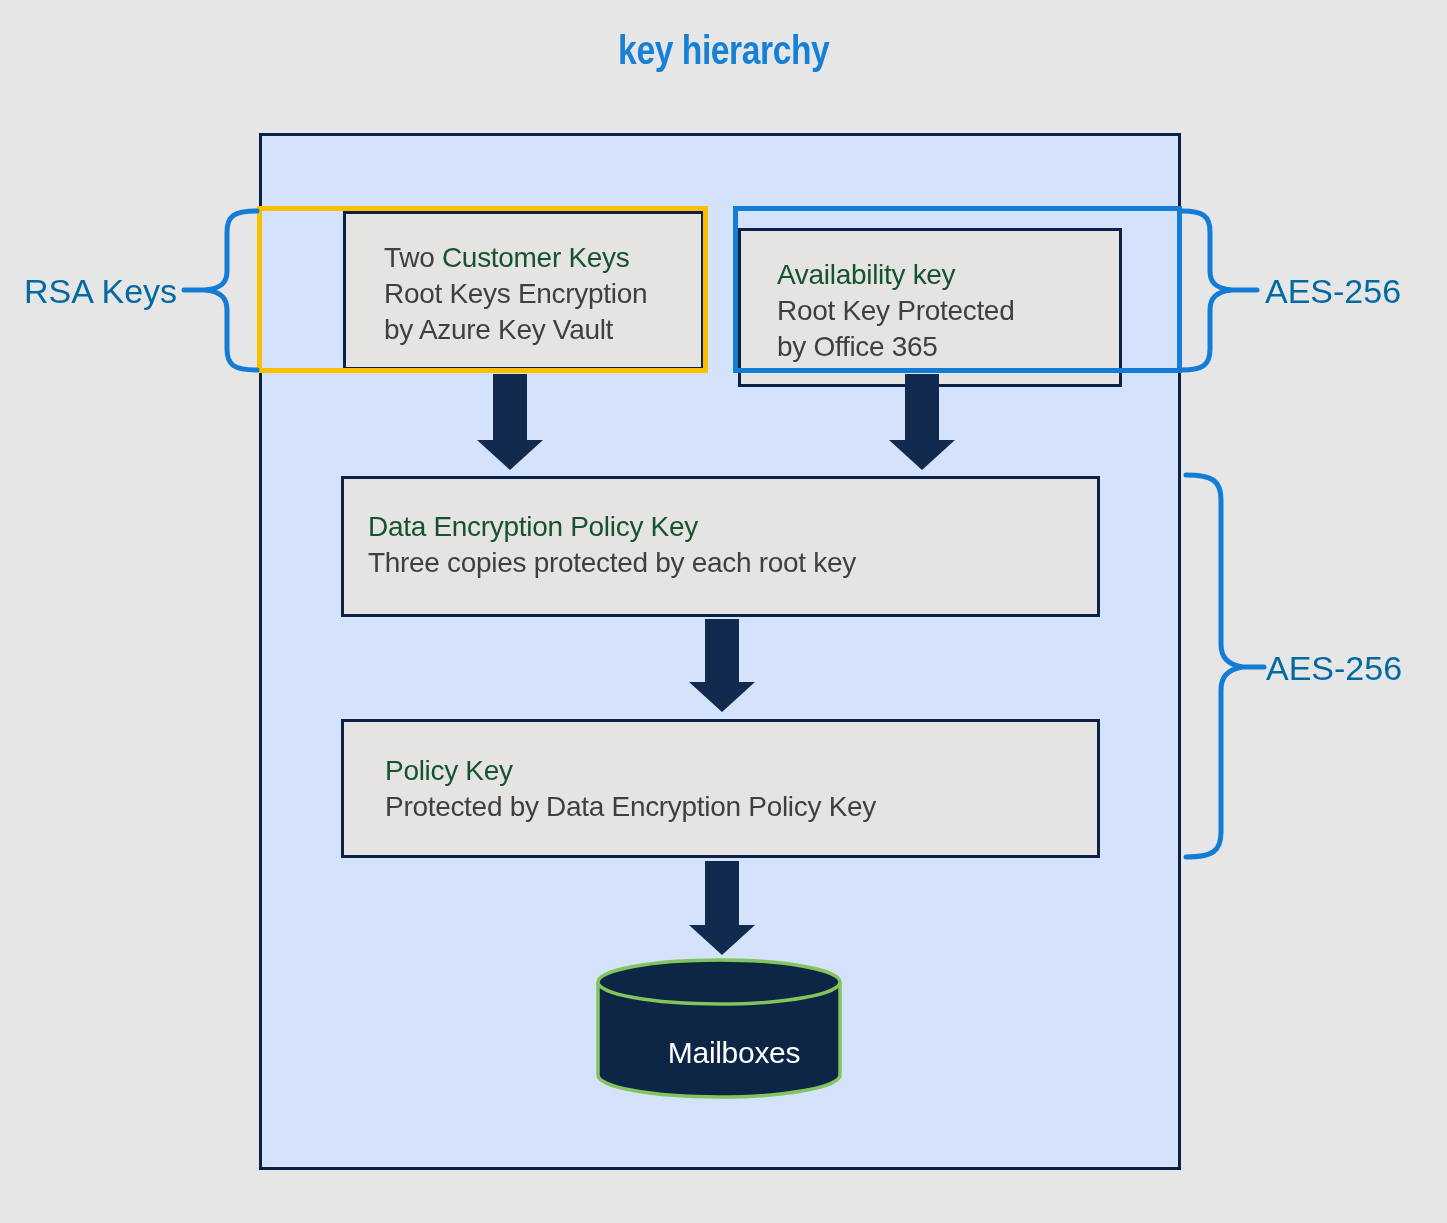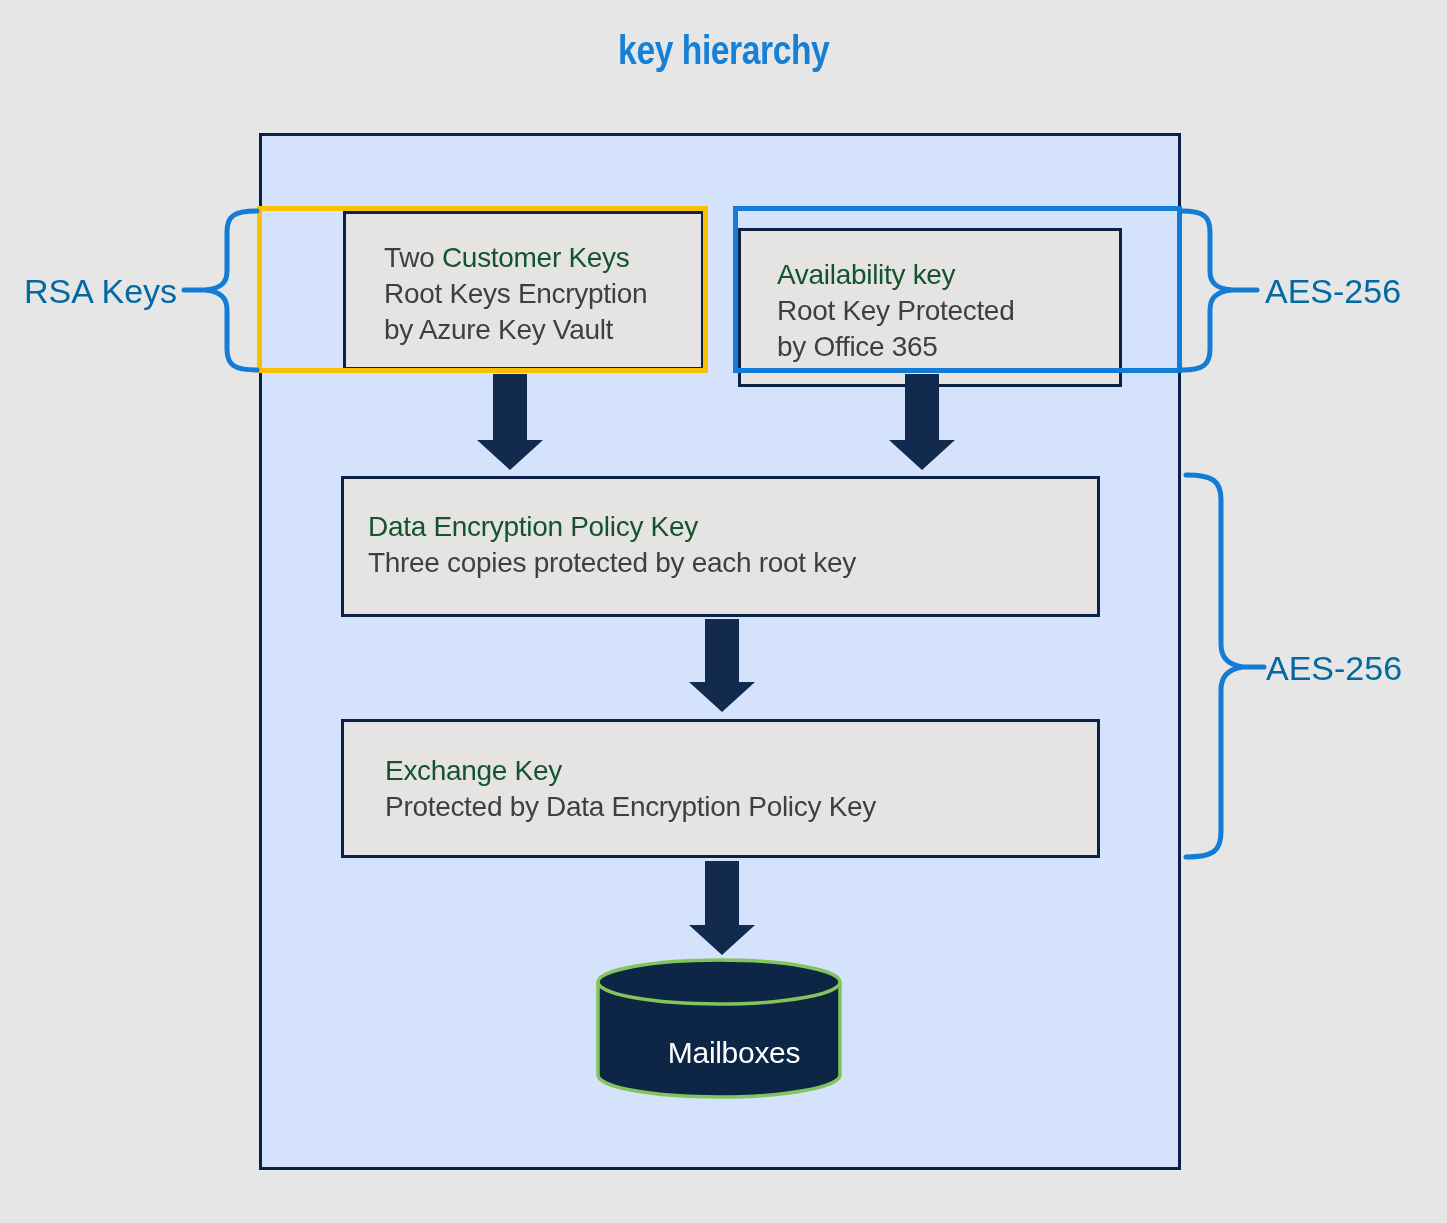--- a/index.html
+++ b/index.html
@@ -86,21 +86,21 @@
   <div class="frame frame-orange"></div>
 
   <div class="frame frame-blue"></div>
 
   <div class="keybox box-dep">
     <div class="hl">Data Encryption Policy Key</div>
     <div>Three copies protected by each root key</div>
   </div>
 
   <div class="keybox box-mailbox">
-    <div class="hl">Exchange Key</div>
+    <div class="hl">Policy Key</div>
     <div>Protected by Data Encryption Policy Key</div>
   </div>
 
   <div class="side-label lbl-rsa">RSA Keys</div>
   <div class="side-label lbl-aes-top">AES-256</div>
   <div class="side-label lbl-aes-bottom">AES-256</div>
 
   <svg class="overlay" width="1447" height="1223" viewBox="0 0 1447 1223">
 
     <polygon points="493,374 527,374 527,440 543,440 510,470 477,440 493,440" fill="#112a4e"></polygon>

